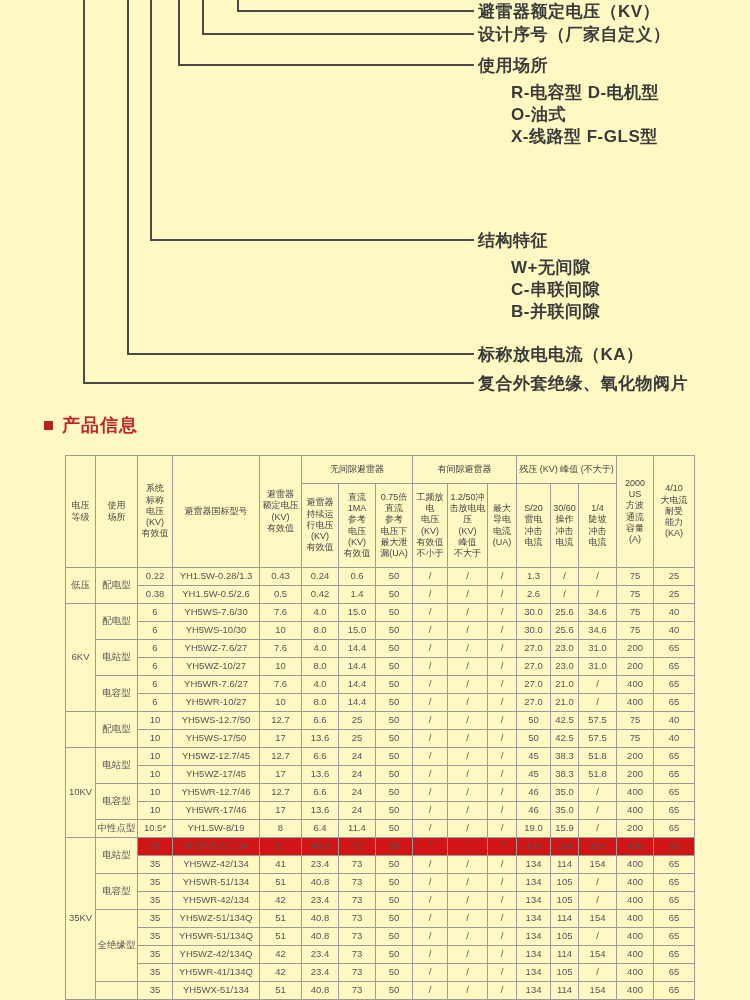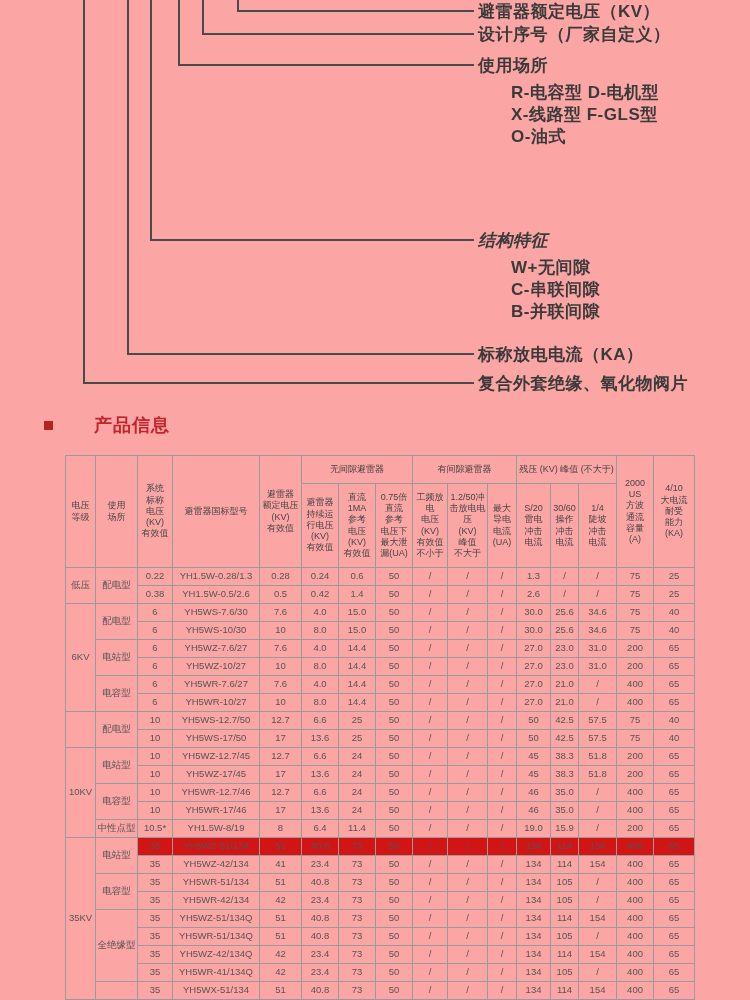--- a/index.html
+++ b/index.html
@@ -1,23 +1,23 @@
 <!DOCTYPE html>
 <html><head>
 <meta charset="utf-8">
 <style>
   html,body{margin:0;padding:0;}
-  .page{position:relative;width:750px;height:1000px;background:#fca5a5;overflow:hidden;
+  .page{position:relative;width:750px;height:1000px;background:#fef9c3;overflow:hidden;
         font-family:"Liberation Sans","DejaVu Sans",sans-serif;}
   
   .dline{position:absolute;top:0;border-left:2px solid #4a4a4a;border-bottom:2px solid #4a4a4a;}
   .dlabel{position:absolute;font-size:17px;font-weight:700;color:#3a3a3a;white-space:nowrap;letter-spacing:0.5px;}
   .dsub{position:absolute;font-size:17px;font-weight:700;color:#3a3a3a;line-height:22px;white-space:nowrap;letter-spacing:0.5px;}
   
-  .heading{position:absolute;left:44px;top:413px;display:flex;align-items:center;gap:32px;}
+  .heading{position:absolute;left:44px;top:413px;display:flex;align-items:center;}
   .bullet{width:9px;height:9px;background:#b5221f;margin-right:9px;display:inline-block;}
   .heading-text{font-size:18px;font-weight:700;color:#c0272d;letter-spacing:1px;}
   
   #spec-table{position:absolute;left:65px;top:455px;border-collapse:collapse;table-layout:fixed;width:630px;}
   #spec-table th,#spec-table td{border:1px solid #9a9a9a;padding:0;text-align:center;vertical-align:middle;overflow:hidden;}
   #spec-table th{font-weight:400;font-size:9px;color:#454545;white-space:pre-line;line-height:1.25;text-align:center;}
   #spec-table td{font-size:9.5px;color:#555;line-height:1.1;}
   tr.group-row{height:28px;}
   tr.subhead-row{height:84px;}
   #spec-table tbody tr{height:18px;}
@@ -30,25 +30,25 @@
 <div class="page">
   <div id="diagram">
       <div class="dline" style="left: 237px; width: 235px; height: 10px;"></div>
       <div class="dlabel" style="left: 478px; top: 0px;">避雷器额定电压（KV）</div>
       <div class="dline" style="left: 202px; width: 270px; height: 33px;"></div>
       <div class="dlabel" style="left: 478px; top: 23px;">设计序号（厂家自定义）</div>
       <div class="dline" style="left: 178px; width: 294px; height: 64px;"></div>
       <div class="dlabel" style="left: 478px; top: 54px;">使用场所</div>
       <div class="dsub" style="left: 511px; top: 82px;">
         <div>R-电容型  D-电机型</div>
+        <div>O-油式</div>
         <div>X-线路型  F-GLS型</div>
-        <div>O-油式</div>
       </div>
       <div class="dline" style="left: 150px; width: 322px; height: 239px;"></div>
-      <div class="dlabel" style="left: 478px; top: 229px; font-style: italic;">结构特征</div>
+      <div class="dlabel" style="left: 478px; top: 229px;">结构特征</div>
       <div class="dsub" style="left: 511px; top: 257px;">
         <div>W+无间隙</div>
         <div>C-串联间隙</div>
         <div>B-并联间隙</div>
       </div>
       <div class="dline" style="left: 127px; width: 345px; height: 353px;"></div>
       <div class="dlabel" style="left: 478px; top: 343px;">标称放电电流（KA）</div>
       <div class="dline" style="left: 83px; width: 389px; height: 382px;"></div>
       <div class="dlabel" style="left: 478px; top: 372px;">复合外套绝缘、氧化物阀片</div>
     </div>
@@ -152,21 +152,21 @@
 冲击
 电流</th>
         </tr>
       </thead>
       <tbody>
         <tr>
           <td rowspan="2">低压</td>
           <td rowspan="2">配电型</td>
           <td>0.22</td>
           <td>YH1.5W-0.28/1.3</td>
-          <td>0.28</td>
+          <td>0.43</td>
           <td>0.24</td>
           <td>0.6</td>
           <td>50</td>
           <td>/</td>
           <td>/</td>
           <td>/</td>
           <td>1.3</td>
           <td>/</td>
           <td>/</td>
           <td>75</td>

